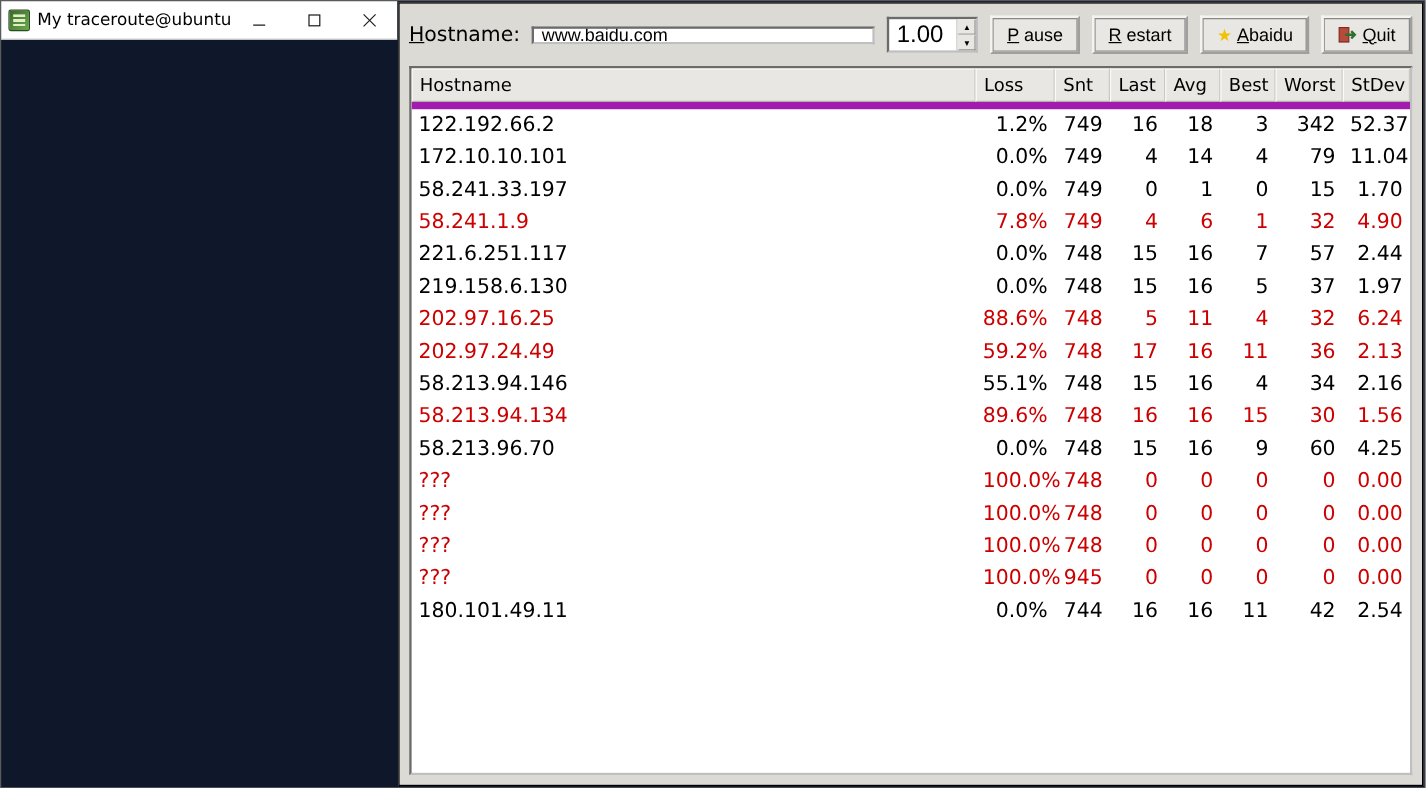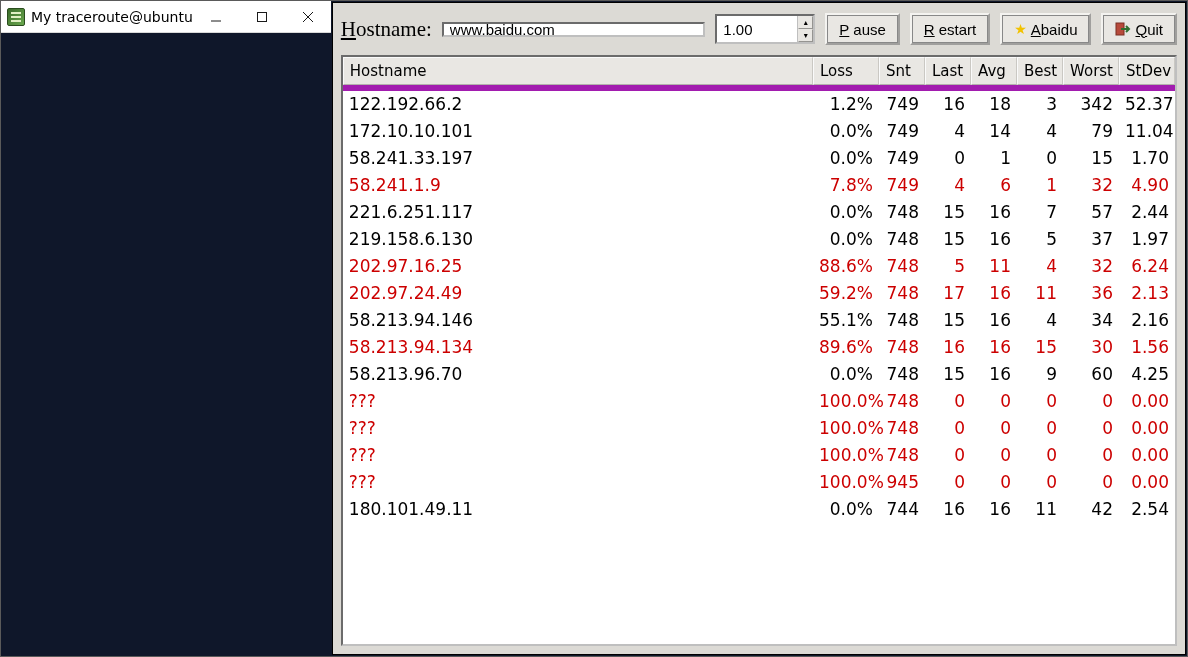--- a/index.html
+++ b/index.html
@@ -15,25 +15,25 @@
 .title-text { font-size: 14px; }
 .titlebar-controls { display: flex; }
 .tbbtn { width: 46px; height: 32px; display: flex; align-items: center; justify-content: center; background: transparent; border: none; }
 .tbbtn svg { width: 12px; height: 12px; stroke: #1a1a1a; stroke-width: 1; fill: none; }
 
 
 .client { flex: 1; background: #dcdad5; border: 1px solid #000; margin: 1px; display: flex; flex-direction: column; padding: 10px 8px 8px 8px; gap: 10px; }
 
 
 .toolbar { display: flex; align-items: center; gap: 10px; }
-.hostname-label { font-size: 21px; font-family: Liberation Serif, serif; }
+.hostname-label { font-size: 17px; }
 .hostname-label .ul { text-decoration: underline; }
 .hostname-input { flex: 1; height: 15px; border: 2px inset #bfbfbf; background: #fff; padding: 0 6px; font-size: 15px; }
 .spin { display: flex; align-items: stretch; border: 2px inset #bfbfbf; background: #fff; height: 30px; }
-.spin input { width: 80px; border: none; outline: none; padding: 0 6px; font-size: 15px; background: transparent; }
+.spin input { width: 56px; border: none; outline: none; padding: 0 6px; font-size: 20px; background: transparent; }
 .spin .arrows { width: 16px; display: flex; flex-direction: column; border-left: 1px solid #bfbfbf; }
 .spin .arrows button { flex: 1; border: 1px outset #e9e7e3; background: #e9e7e3; font-size: 8px; line-height: 1; padding: 0; display: flex; align-items: center; justify-content: center; }
 
 .btn { height: 32px; padding: 0 12px; background: #e9e7e3; border: 2px outset #f4f3f0; font-size: 15px; display: inline-flex; align-items: center; gap: 4px; cursor: default; }
 .btn .ul { text-decoration: underline; }
 .raised { box-shadow: 0 0 0 1px #888 inset; }
 .star-icon { color: #f2c200; font-size: 14px; line-height: 1; }
 .quit-icon { display: inline-flex; }
 .quit-icon svg { width: 16px; height: 16px; }
 

